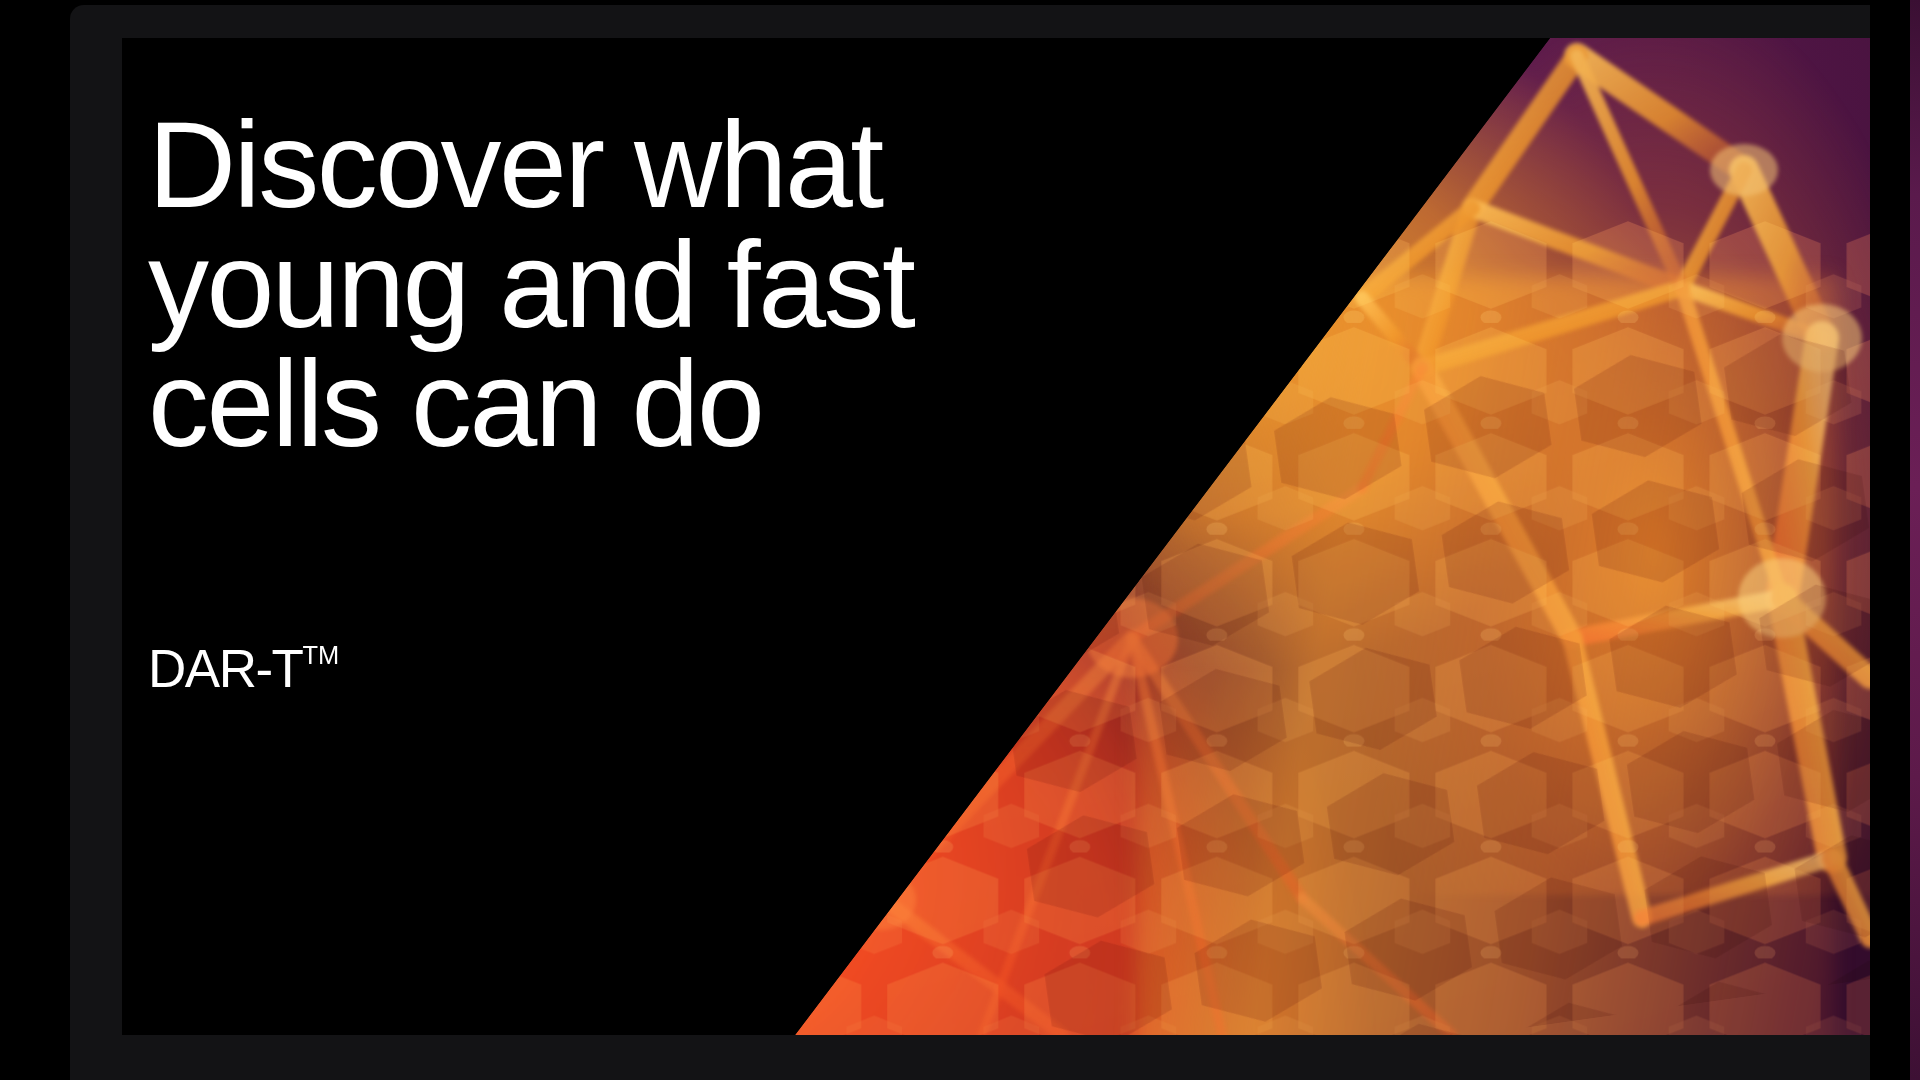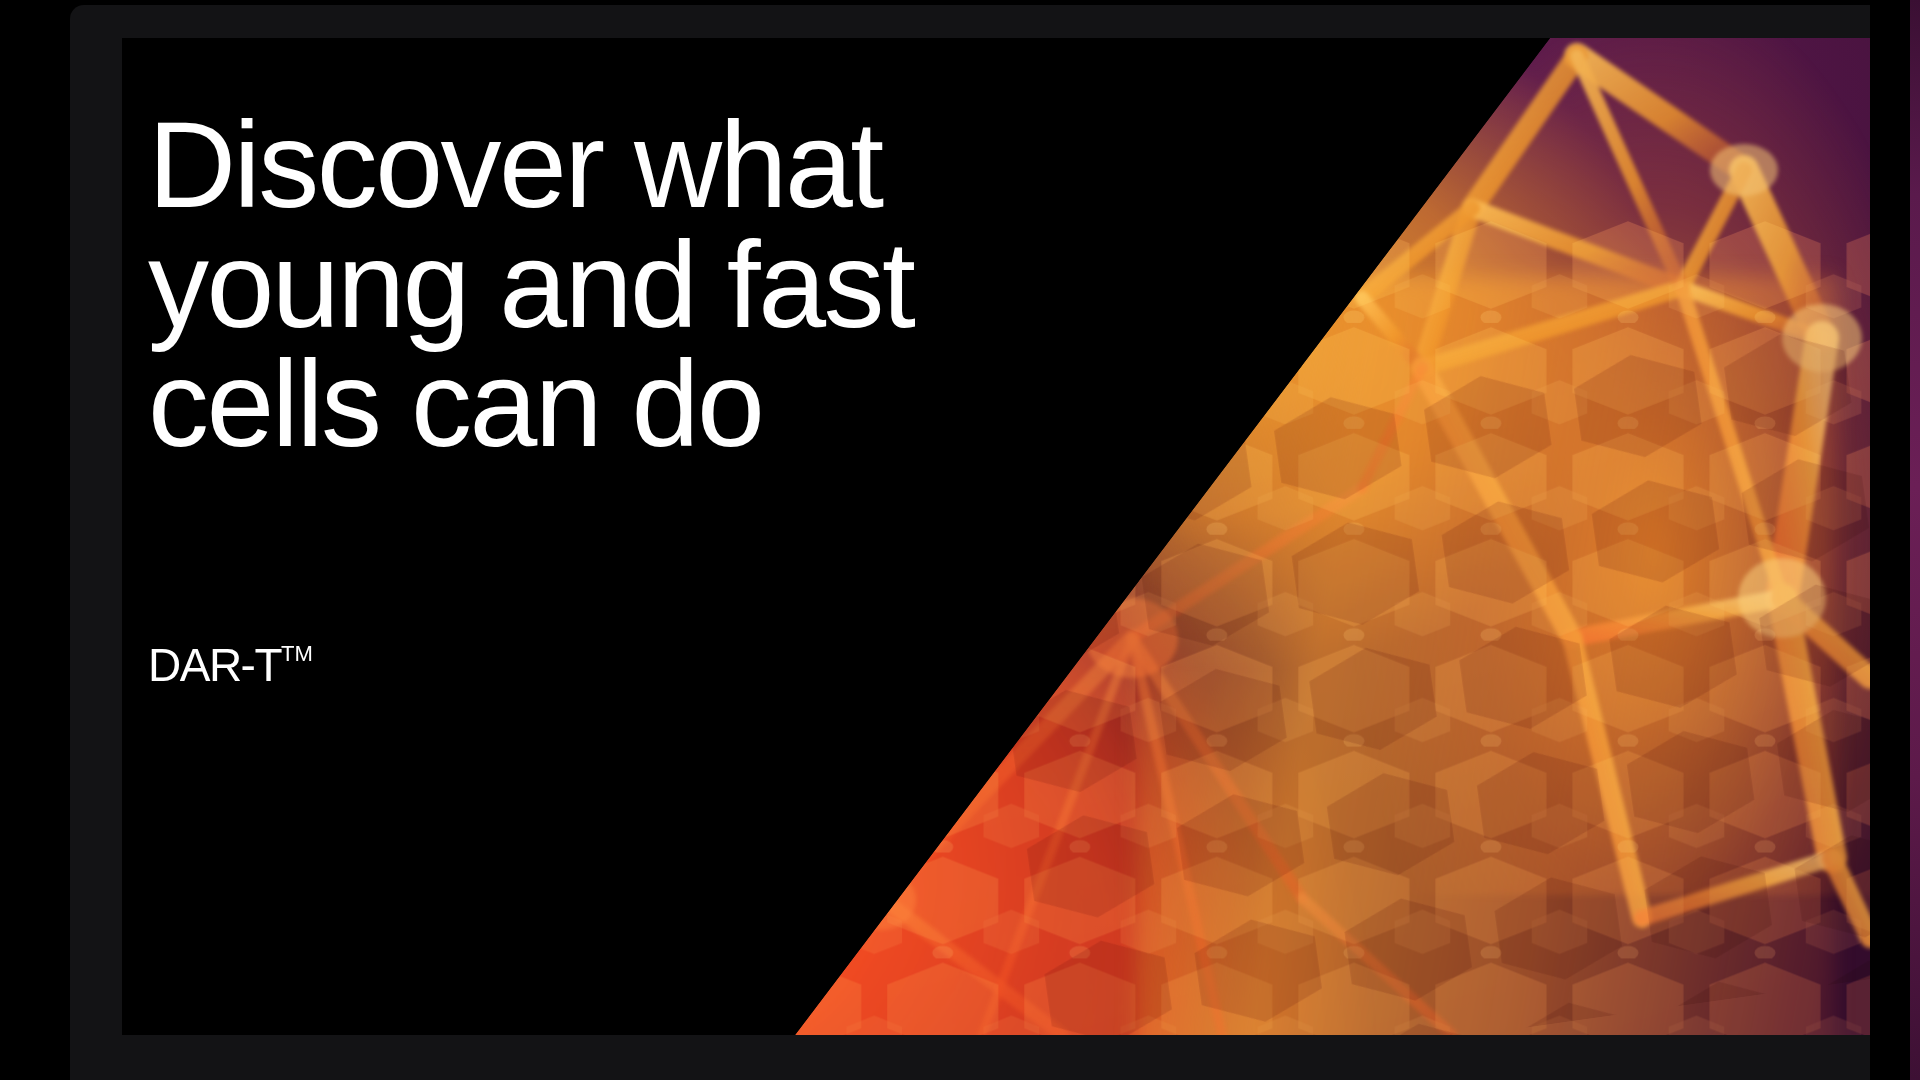--- a/index.html
+++ b/index.html
@@ -155,21 +155,21 @@
     letter-spacing:-2.5px;
     white-space:pre-line;
     z-index:4;
   }
 
   .product-name {
     position:absolute;
     left:26px; top:604px;
     color:#ffffff;
     font-family:"Liberation Sans", sans-serif;
-    font-size:46px;
+    font-size:53px;
     line-height:1;
     font-weight:400;
     letter-spacing:-1.5px;
     z-index:4;
     display:flex;
     align-items:flex-start;
   }
   .product-name .tm {
     font-size:0.48em;
     line-height:1;

